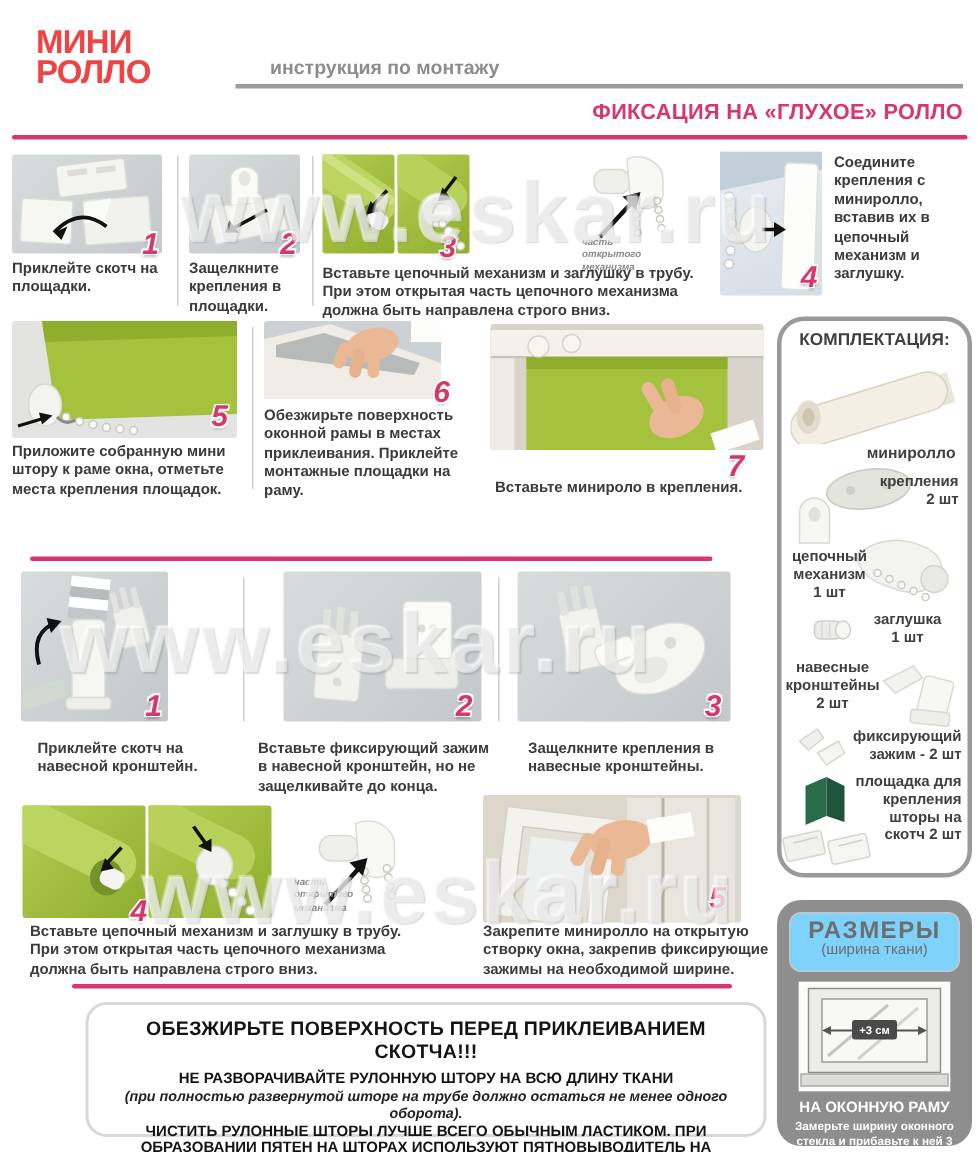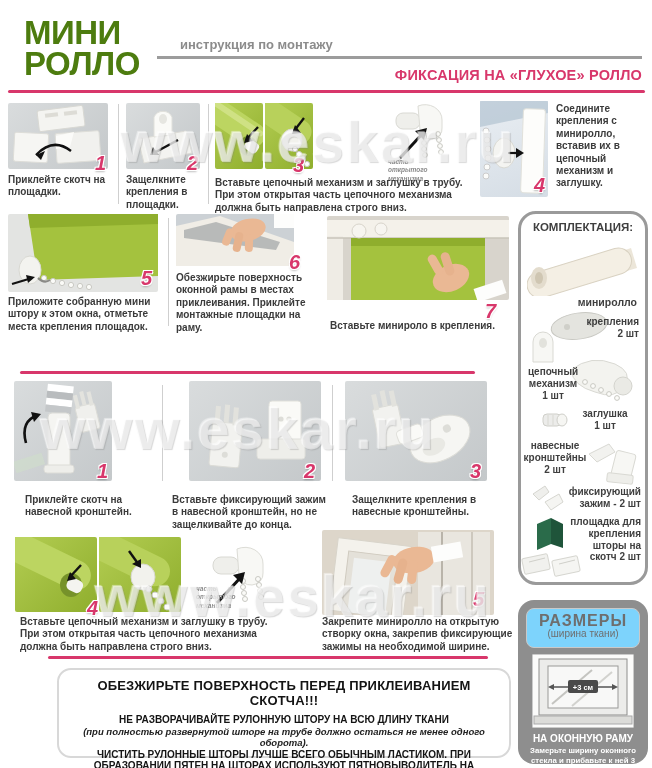--- a/index.html
+++ b/index.html
@@ -1,19 +1,19 @@
 <!DOCTYPE html>
 <html><head>
 <meta charset="utf-8">
 <style>
   html,body{margin:0;padding:0;background:#fff;}
   .page{position:relative;width:652px;height:768px;background:#fff;overflow:hidden;
         font-family:"Liberation Sans",sans-serif;color:#3b3b3b;}
   .abs{position:absolute;}
-  .logo{font-weight:800;font-size:33px;line-height:.93;color:#4d7c0f;letter-spacing:-.5px;}
+  .logo{font-weight:800;font-size:22px;line-height:.93;color:#ef4444;letter-spacing:-.5px;}
   .subtitle{font-weight:700;font-size:13px;color:#8c8c8c;}
   .grayline{background:#9c9c9c;height:3px;}
   .pinkline{background:#d8376b;height:3px;border-radius:2px;}
   .sec-title{font-weight:800;font-size:14.5px;color:#d8376b;letter-spacing:.2px;}
   .photo{position:absolute;background:linear-gradient(135deg,#d9dcdd,#c4c8ca);border-radius:2px;}
   .photo svg{display:block;width:100%;height:100%;}
   .num{position:absolute;font-style:italic;font-weight:800;font-size:20px;color:#d8376b;
        text-shadow:-1px -1px 0 #fff,1px -1px 0 #fff,-1px 1px 0 #fff,1px 1px 0 #fff,0 2px 2px rgba(0,0,0,.25);}
   .cap{position:absolute;font-weight:700;font-size:10px;line-height:1.24;color:#3b3b3b;}
   .vdiv{position:absolute;width:1px;background:#cfcfcf;}
@@ -153,21 +153,21 @@
       <circle cx="54" cy="69" r="2.6" fill="#fbfbf8" stroke="#c9c9c3"></circle>
         <circle cx="63" cy="71" r="2.6" fill="#fbfbf8" stroke="#c9c9c3"></circle>
       <circle cx="72" cy="72" r="2.6" fill="#fbfbf8" stroke="#c9c9c3"></circle>
         <circle cx="81" cy="73" r="2.6" fill="#fbfbf8" stroke="#c9c9c3"></circle>
       <path d="M30 64 q6 6 12 2" fill="none" stroke="#8a8a86" stroke-width="2"></path>
       <line x1="4" y1="70" x2="24" y2="64" stroke="#111" stroke-width="2.2"></line>
       <polygon points="27,63 18,61 20,69" fill="#111"></polygon>
     </svg>
     <div class="num" style="right:6px;bottom:2px;">5</div>
   </div>
-  <div class="cap" style="left:8px;top:296px;width:160px;">Приложите собранную мини штору к этом окна, отметьте места крепления площадок.</div>
+  <div class="cap" style="left:8px;top:296px;width:160px;">Приложите собранную мини штору к раме окна, отметьте места крепления площадок.</div>
   <div class="vdiv" style="left:168px;top:218px;height:108px;"></div>
 
   <div class="photo" style="left:176px;top:214px;width:118px;height:52px;background:#ccd1d5;">
     <svg viewBox="0 0 118 52">
       <polygon points="0,12 44,2 118,28 118,52 0,52" fill="#f0ede6"></polygon>
       <polygon points="8,16 40,8 104,28 100,36 8,24" fill="#8b8f94" opacity=".55"></polygon>
       <rect x="98" y="0" width="20" height="14" fill="#fdfdfc"></rect>
       <ellipse cx="72" cy="16" rx="18" ry="11" fill="#eab894" transform="rotate(-14 72 16)"></ellipse>
       <rect x="48" y="14" width="8" height="18" rx="4" fill="#eab894" transform="rotate(22 52 23)"></rect>
       <rect x="58" y="18" width="8" height="20" rx="4" fill="#e6b28d" transform="rotate(12 62 28)"></rect>

